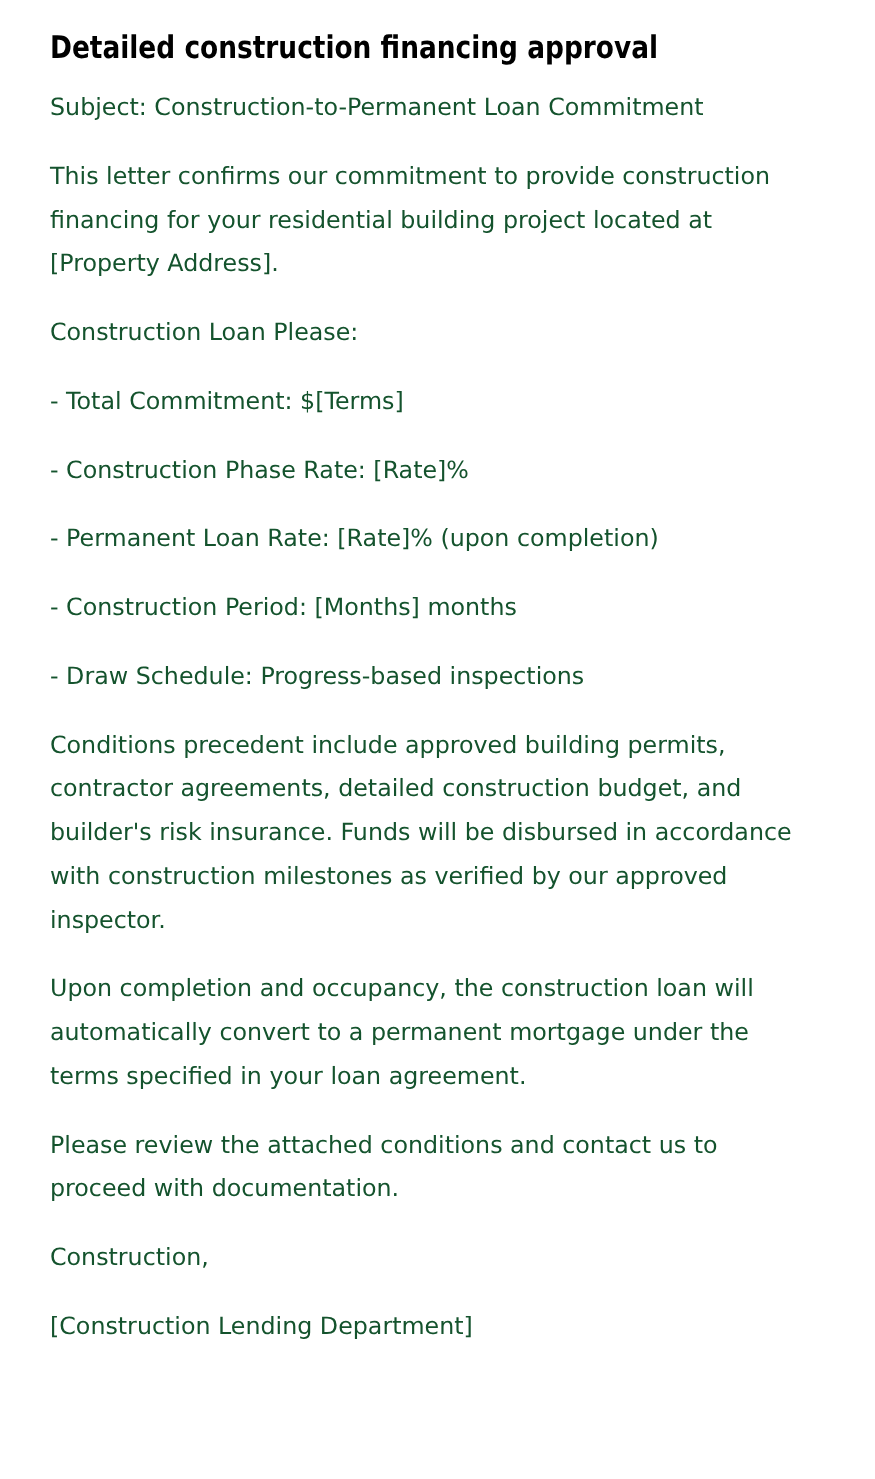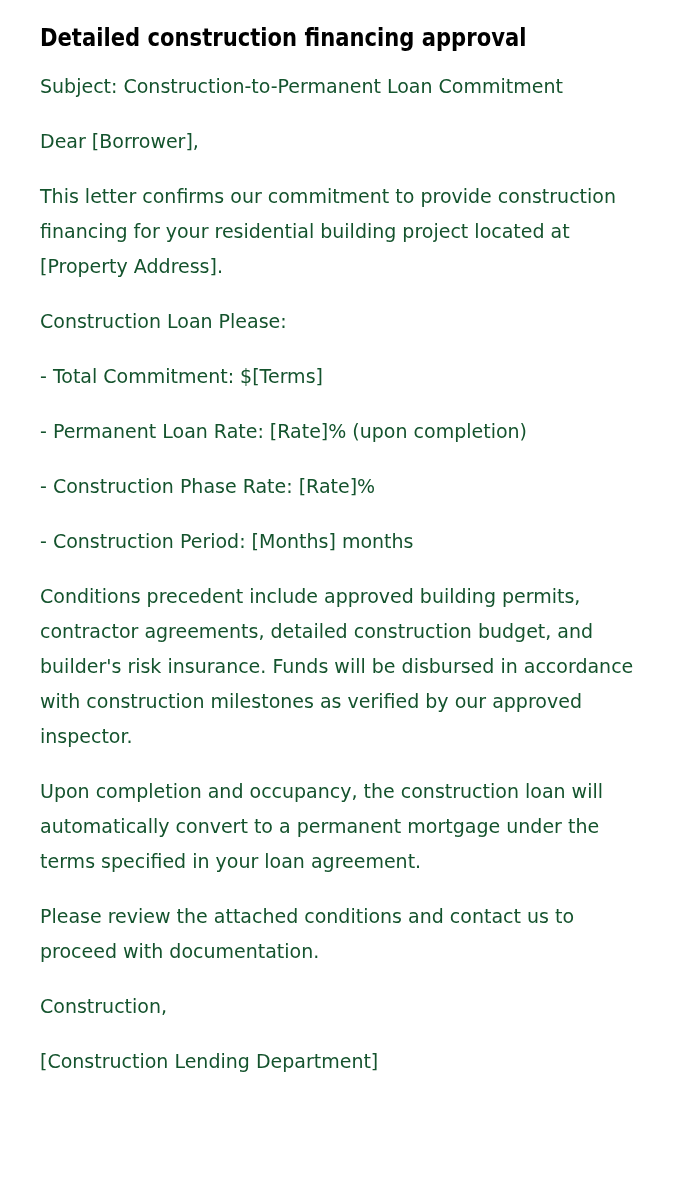--- a/index.html
+++ b/index.html
@@ -35,29 +35,29 @@
   }
 </style>
 </head>
 <body>
 
 <div class="page">
   <main class="doc">
     <h1 class="doc-title">Detailed construction financing approval</h1>
 
     <p class="doc-para">Subject: Construction-to-Permanent Loan Commitment</p>
-    <p class="doc-para">Dear [Borrower],</p>
     <p class="doc-para">This letter confirms our commitment to provide construction
 financing for your residential building project located at
 [Property Address].</p>
     <p class="doc-para">Construction Loan Please:</p>
     <p class="doc-para">- Total Commitment: $[Terms]</p>
+    <p class="doc-para">- Construction Phase Rate: [Rate]%</p>
     <p class="doc-para">- Permanent Loan Rate: [Rate]% (upon completion)</p>
-    <p class="doc-para">- Construction Phase Rate: [Rate]%</p>
     <p class="doc-para">- Construction Period: [Months] months</p>
+    <p class="doc-para">- Draw Schedule: Progress-based inspections</p>
     <p class="doc-para">Conditions precedent include approved building permits,
 contractor agreements, detailed construction budget, and
 builder's risk insurance. Funds will be disbursed in accordance
 with construction milestones as verified by our approved
 inspector.</p>
     <p class="doc-para">Upon completion and occupancy, the construction loan will
 automatically convert to a permanent mortgage under the
 terms specified in your loan agreement.</p>
     <p class="doc-para">Please review the attached conditions and contact us to
 proceed with documentation.</p>

